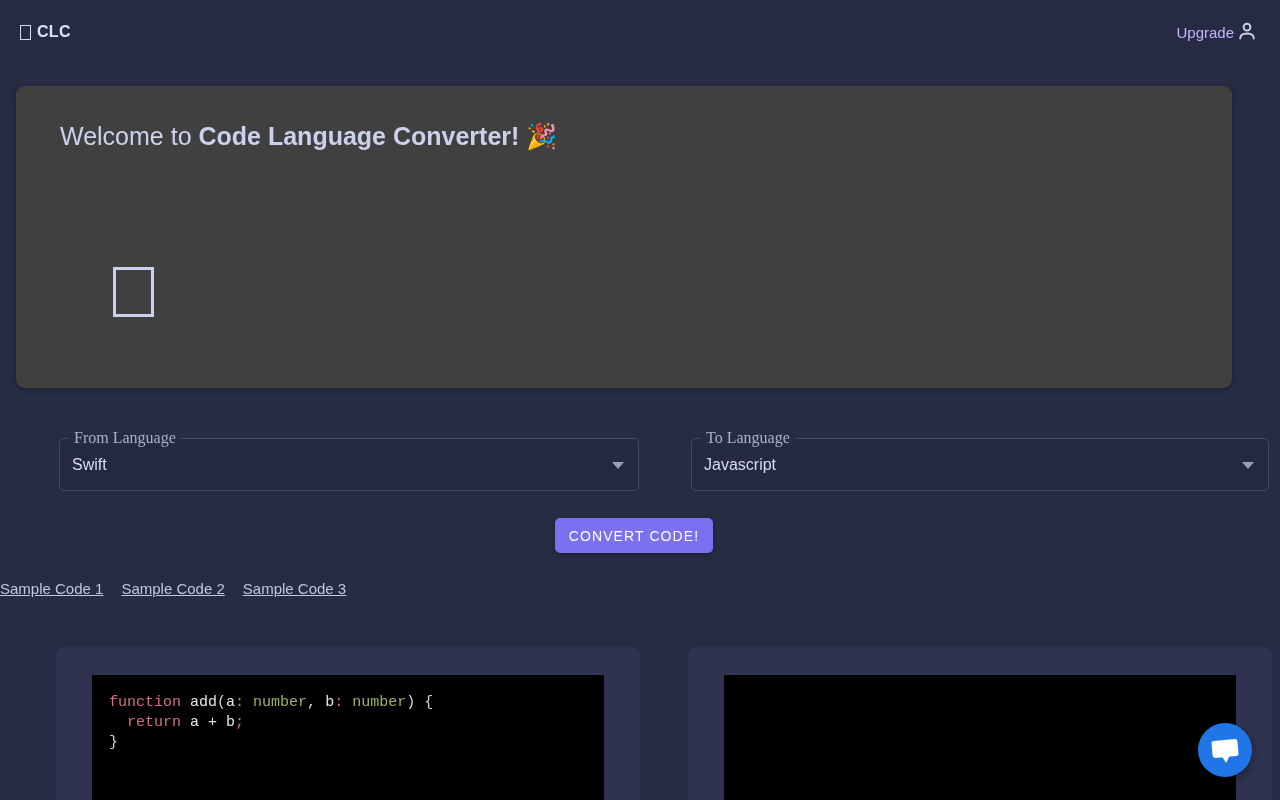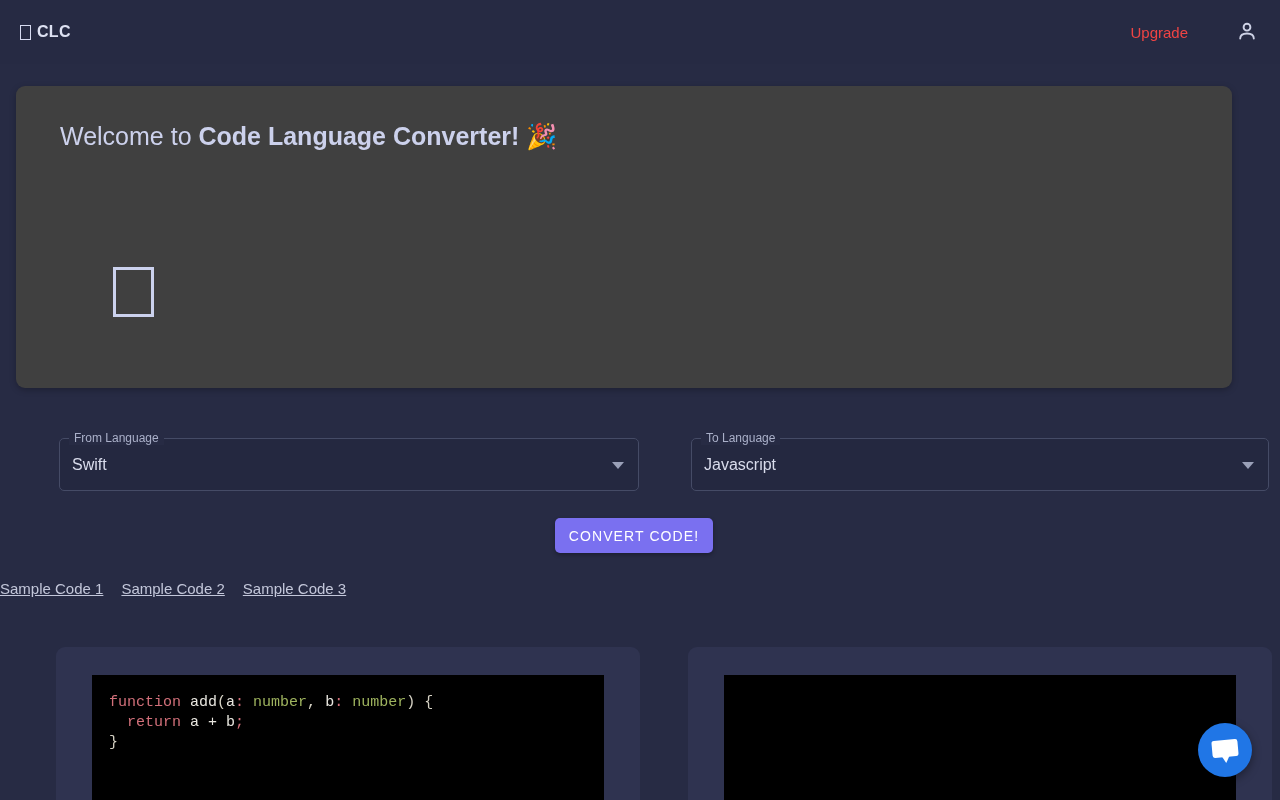--- a/index.html
+++ b/index.html
@@ -14,21 +14,21 @@
   .navbar {
     height:64px; display:flex; align-items:center;
     padding:0 20px; background:#262a43;
   }
   .brand { display:flex; align-items:center; gap:6px; cursor:pointer; }
   .brand .tofu-sm {
     width:11px; height:15px; border:1.6px solid #d6daf0; display:inline-block;
   }
   .brand-text { font-size:16px; font-weight:700; color:#dde1f2; letter-spacing:.3px; }
   .nav-spacer { flex:1; }
-  .upgrade-link { font-size:15px; color:#ef4444; cursor:pointer; margin-right:46px; }
+  .upgrade-link { font-size:15px; color:#c4b5fd; cursor:pointer; }
   .account-btn { width:26px; height:26px; cursor:pointer; display:flex; align-items:center; justify-content:center; }
 
   
   .banner {
     position:absolute; left:16px; top:86px; width:1216px; height:302px;
     background:#404040; border-radius:9px;
     box-shadow:0 2px 6px rgba(0,0,0,.25);
     padding:36px 44px;
   }
   .banner-title { font-size:25px; font-weight:400; color:#ccd1ec; }
@@ -43,21 +43,21 @@
   .select-row { position:absolute; top:438px; left:0; width:1280px; }
   .mui-select {
     position:absolute; height:53px; border:1px solid #454b66; border-radius:5px;
     background:rgba(0,0,0,.06); cursor:pointer;
     display:flex; align-items:center; padding:0 12px;
   }
   .mui-select.from { left:59px;  width:580px; }
   .mui-select.to   { left:691px; width:578px; }
   .mui-label {
     position:absolute; top:-8px; left:9px; padding:0 5px;
-    font-size:12px; color:#aab0c9; background:#272b44; line-height:14px;
+    font-size:16px; color:#aab0c9; background:#272b44; line-height:14px;font-family:Liberation Serif, serif;
   }
   .mui-value { font-size:16px; color:#d9dcec; }
   .mui-arrow {
     position:absolute; right:14px; top:50%; margin-top:-3px;
     width:0; height:0; border-left:6px solid transparent;
     border-right:6px solid transparent; border-top:7px solid #9aa0b8;
   }
 
   
   .convert-btn {

